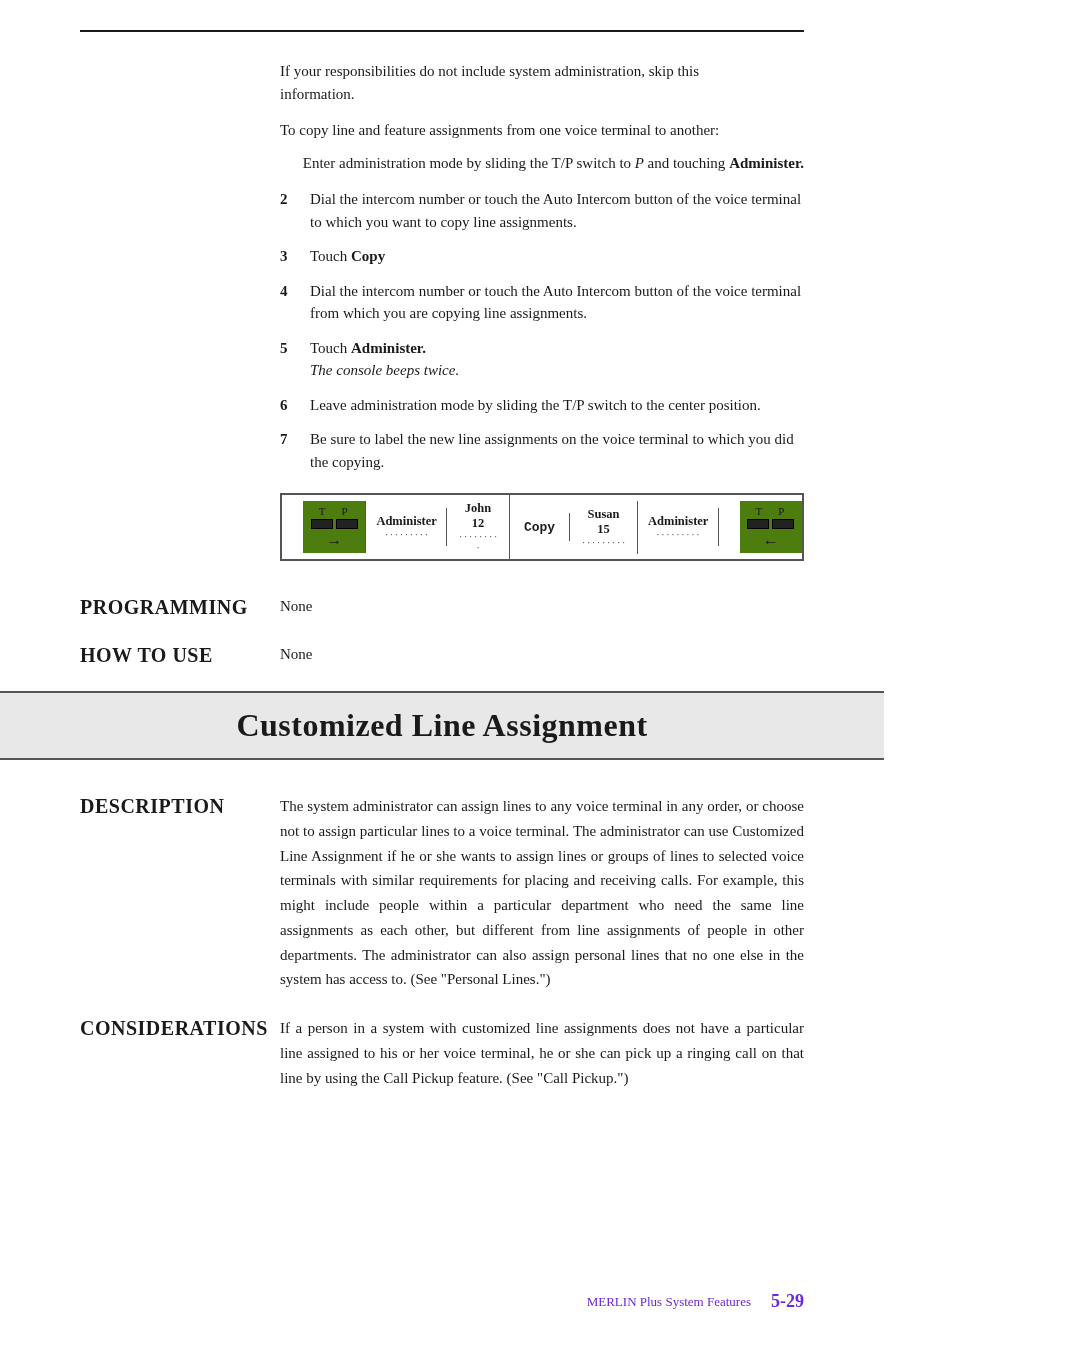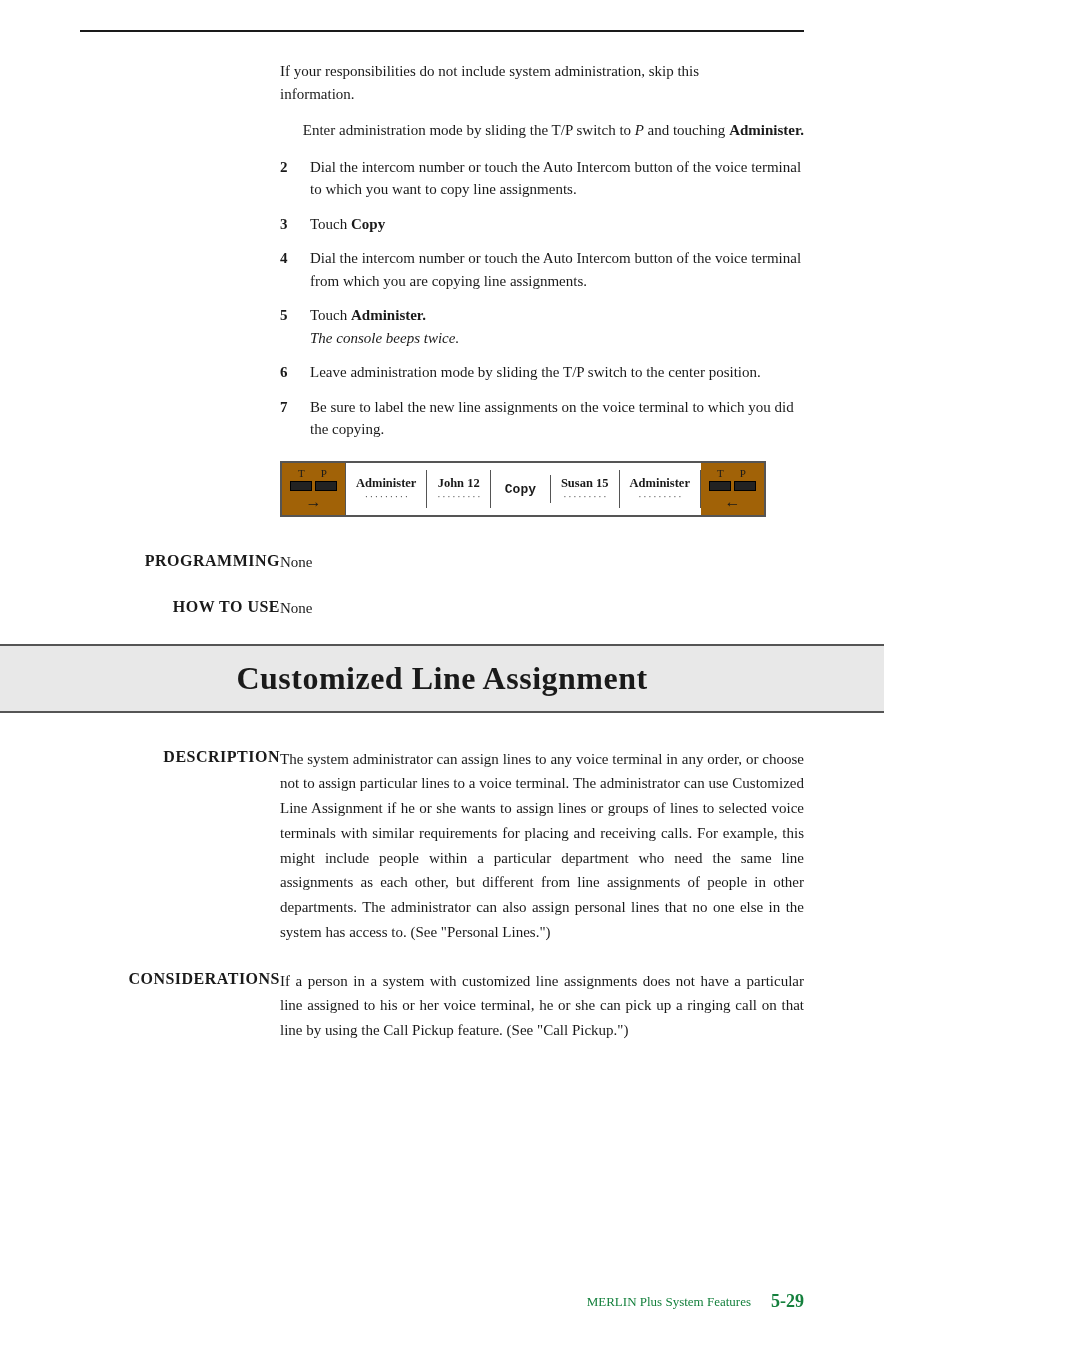--- a/index.html
+++ b/index.html
@@ -103,27 +103,28 @@
       text-align: center;
       min-width: 60px;
       position: relative;
     }
 
     .diagram-segment:last-child {
       border-right: none;
     }
 
     .diagram-segment.tp-block {
-      background: #a16207;
+      background: #4d7c0f;
       display: flex;
       flex-direction: column;
       align-items: center;
       justify-content: center;
       min-width: 50px;
       padding: 4px 8px;
+      margin-left: 21px;
     }
 
     .tp-text {
       font-size: 11px;
       letter-spacing: 2px;
     }
 
     .tp-switches {
       display: flex;
       gap: 3px;
@@ -164,26 +165,25 @@
     
     .section-row {
       display: flex;
       align-items: flex-start;
       margin-bottom: 20px;
       padding-top: 4px;
     }
 
     .section-label {
       font-weight: bold;
-      font-size: 16px;
+      font-size: 20px;
       min-width: 200px;
       flex-shrink: 0;
       padding-top: 1px;
       letter-spacing: 0.5px;
-      text-align: right;
     }
 
     .section-content {
       flex: 1;
       line-height: 1.5;
     }
 
     
     .section-banner {
       background: #e8e8e8;
@@ -210,21 +210,21 @@
       line-height: 1.65;
       text-align: justify;
     }
 
     
     .page-footer {
       position: absolute;
       bottom: 40px;
       right: 80px;
       font-size: 13px;
-      color: #15803d;
+      color: #6d28d9;
       display: flex;
       align-items: center;
       gap: 20px;
     }
 
     .page-number {
       font-weight: bold;
       font-size: 18px;
     }
   </style>
@@ -232,20 +232,21 @@
 <body>
 
 <div class="page">
   <div class="top-border"></div>
 
   <div class="intro-text">
     <span>If your responsibilities do not include system administration, skip this</span><br>
     <span>information.</span>
   </div>
 
+  <div class="copy-intro">To copy line and feature assignments from one voice terminal to another:</div>
 
   <div class="enter-block">
     <span>Enter administration mode by sliding the T/P switch to</span>
     <em> P </em>
     <span>and  touching</span>
     <strong>Administer.</strong>
   </div>
 
   <div class="step-block">
 

